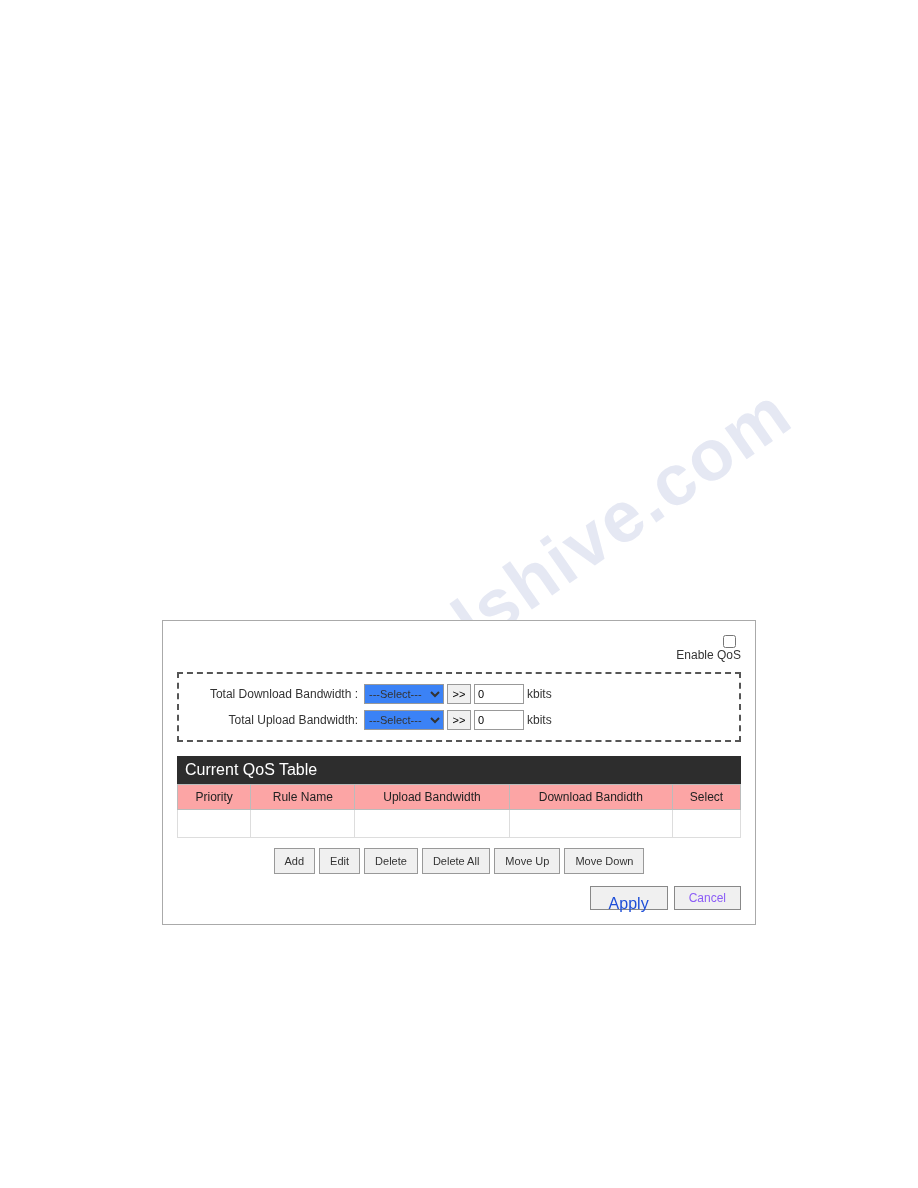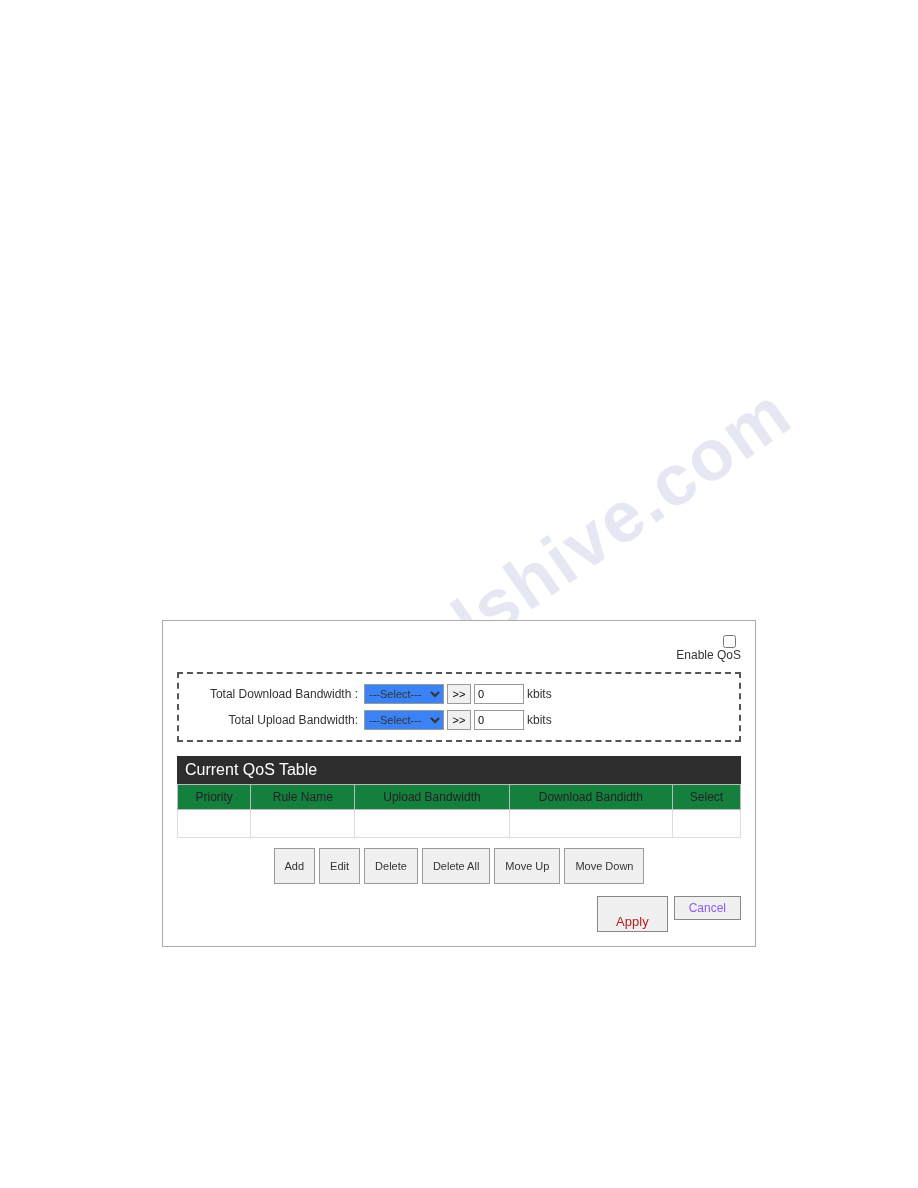--- a/index.html
+++ b/index.html
@@ -135,21 +135,21 @@
     }
 
     .qos-table {
       width: 100%;
       border-collapse: collapse;
       border: 1px solid #ccc;
       margin-bottom: 10px;
     }
 
     .qos-table thead tr {
-      background: #15803d;
+      background: #fca5a5;
       margin-top: 41px;
     }
 
     .qos-table th {
       padding: 5px 8px;
       font-size: 12px;
       font-weight: normal;
       border: 1px solid #bbb;
       text-align: center;
       color: #222;
@@ -170,37 +170,37 @@
       margin-bottom: 12px;
     }
 
     .action-btn {
       padding: 2px 10px;
       font-size: 11px;
       border: 1px solid #999;
       background: #f0f0f0;
       cursor: pointer;
       color: #333;
-      height: 36px;
+      height: 26px;
     }
 
     .bottom-actions-row {
       display: flex;
       justify-content: flex-end;
       gap: 6px;
       margin-top: 6px;
     }
 
     .apply-btn {
-      padding: 17px 18px;
-      font-size: 13px;
+      padding: 8px 18px;
+      font-size: 16px;
       border: 1px solid #888;
       background: #f0f0f0;
       cursor: pointer;
-      color: #b91c1c;
+      color: #1d4ed8;
       height: 24px;
     }
 
     .cancel-btn {
       padding: 3px 14px;
       font-size: 12px;
       border: 1px solid #888;
       background: #f0f0f0;
       cursor: pointer;
       color: #8b5cf6;

